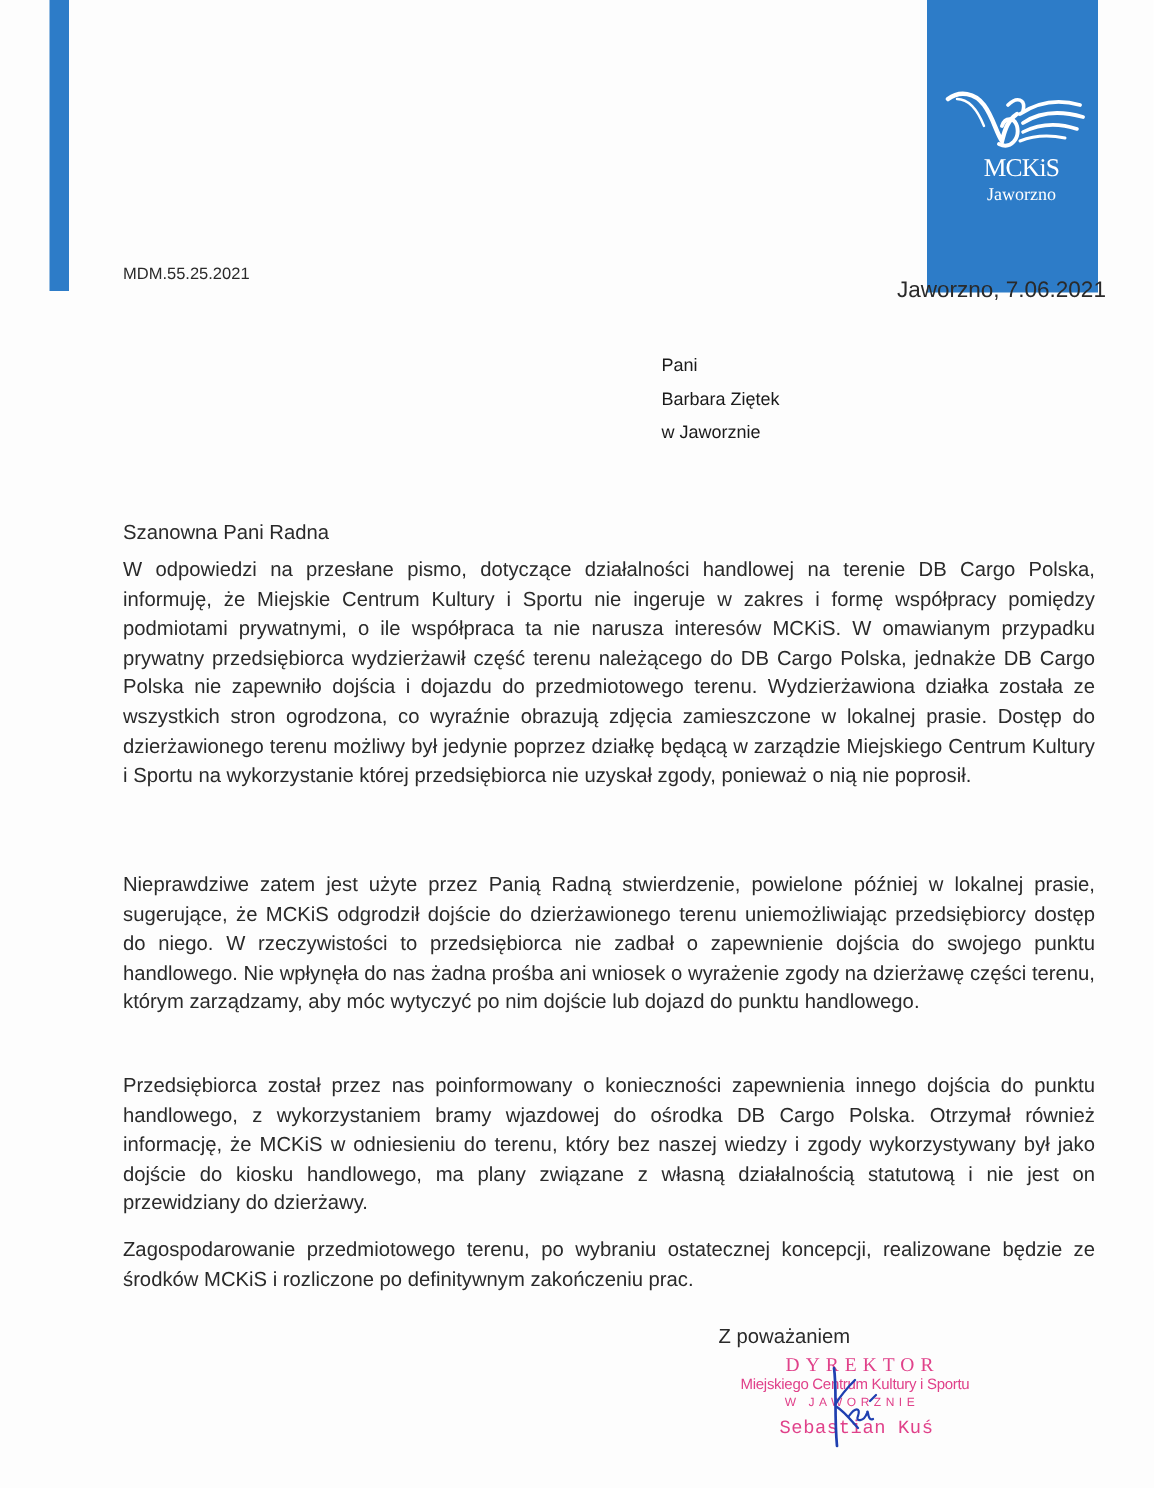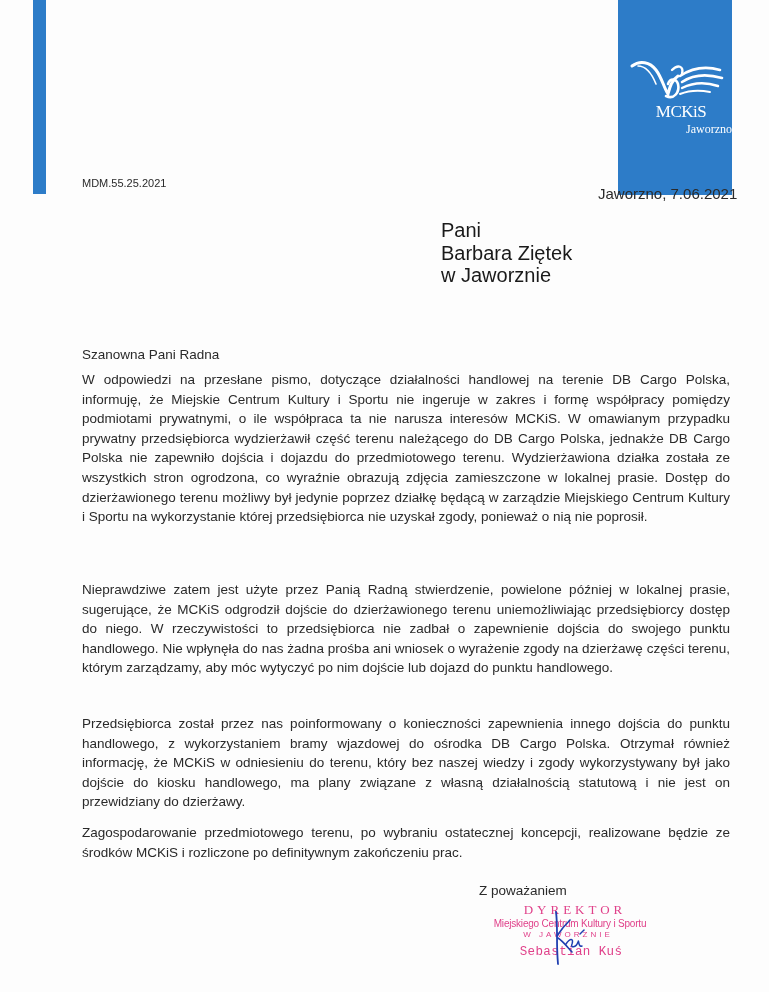--- a/index.html
+++ b/index.html
@@ -50,21 +50,21 @@
       font-size: 17px;
       letter-spacing: -0.5px;
       padding-left: 12px;
       box-sizing: border-box;
     }
     .logo-city {
       position: absolute;
       left: 0;
       width: 114px;
       top: 122px;
-      text-align: right;
+      text-align: center;
       color: #ffffff;
       font-family: "Liberation Serif", "DejaVu Serif", serif;
       font-size: 12px;
       padding-left: 12px;
       box-sizing: border-box;
     }
     .ref-number {
       position: absolute;
       left: 82px;
       top: 177px;
@@ -75,22 +75,22 @@
       position: absolute;
       left: 598px;
       top: 161px;
       font-size: 15px;
       color: #2a2a2a;
       margin-top: 24px;
     }
     .addressee {
       position: absolute;
       left: 441px;
-      top: 219px;
-      font-size: 20px;
+      top: 232px;
+      font-size: 12px;
       line-height: 22.5px;
       color: #1a1a1a;
     }
     .addressee div { white-space: nowrap; }
     .salutation {
       position: absolute;
       left: 82px;
       top: 347px;
       font-size: 13.5px;
       color: #2a2a2a;

